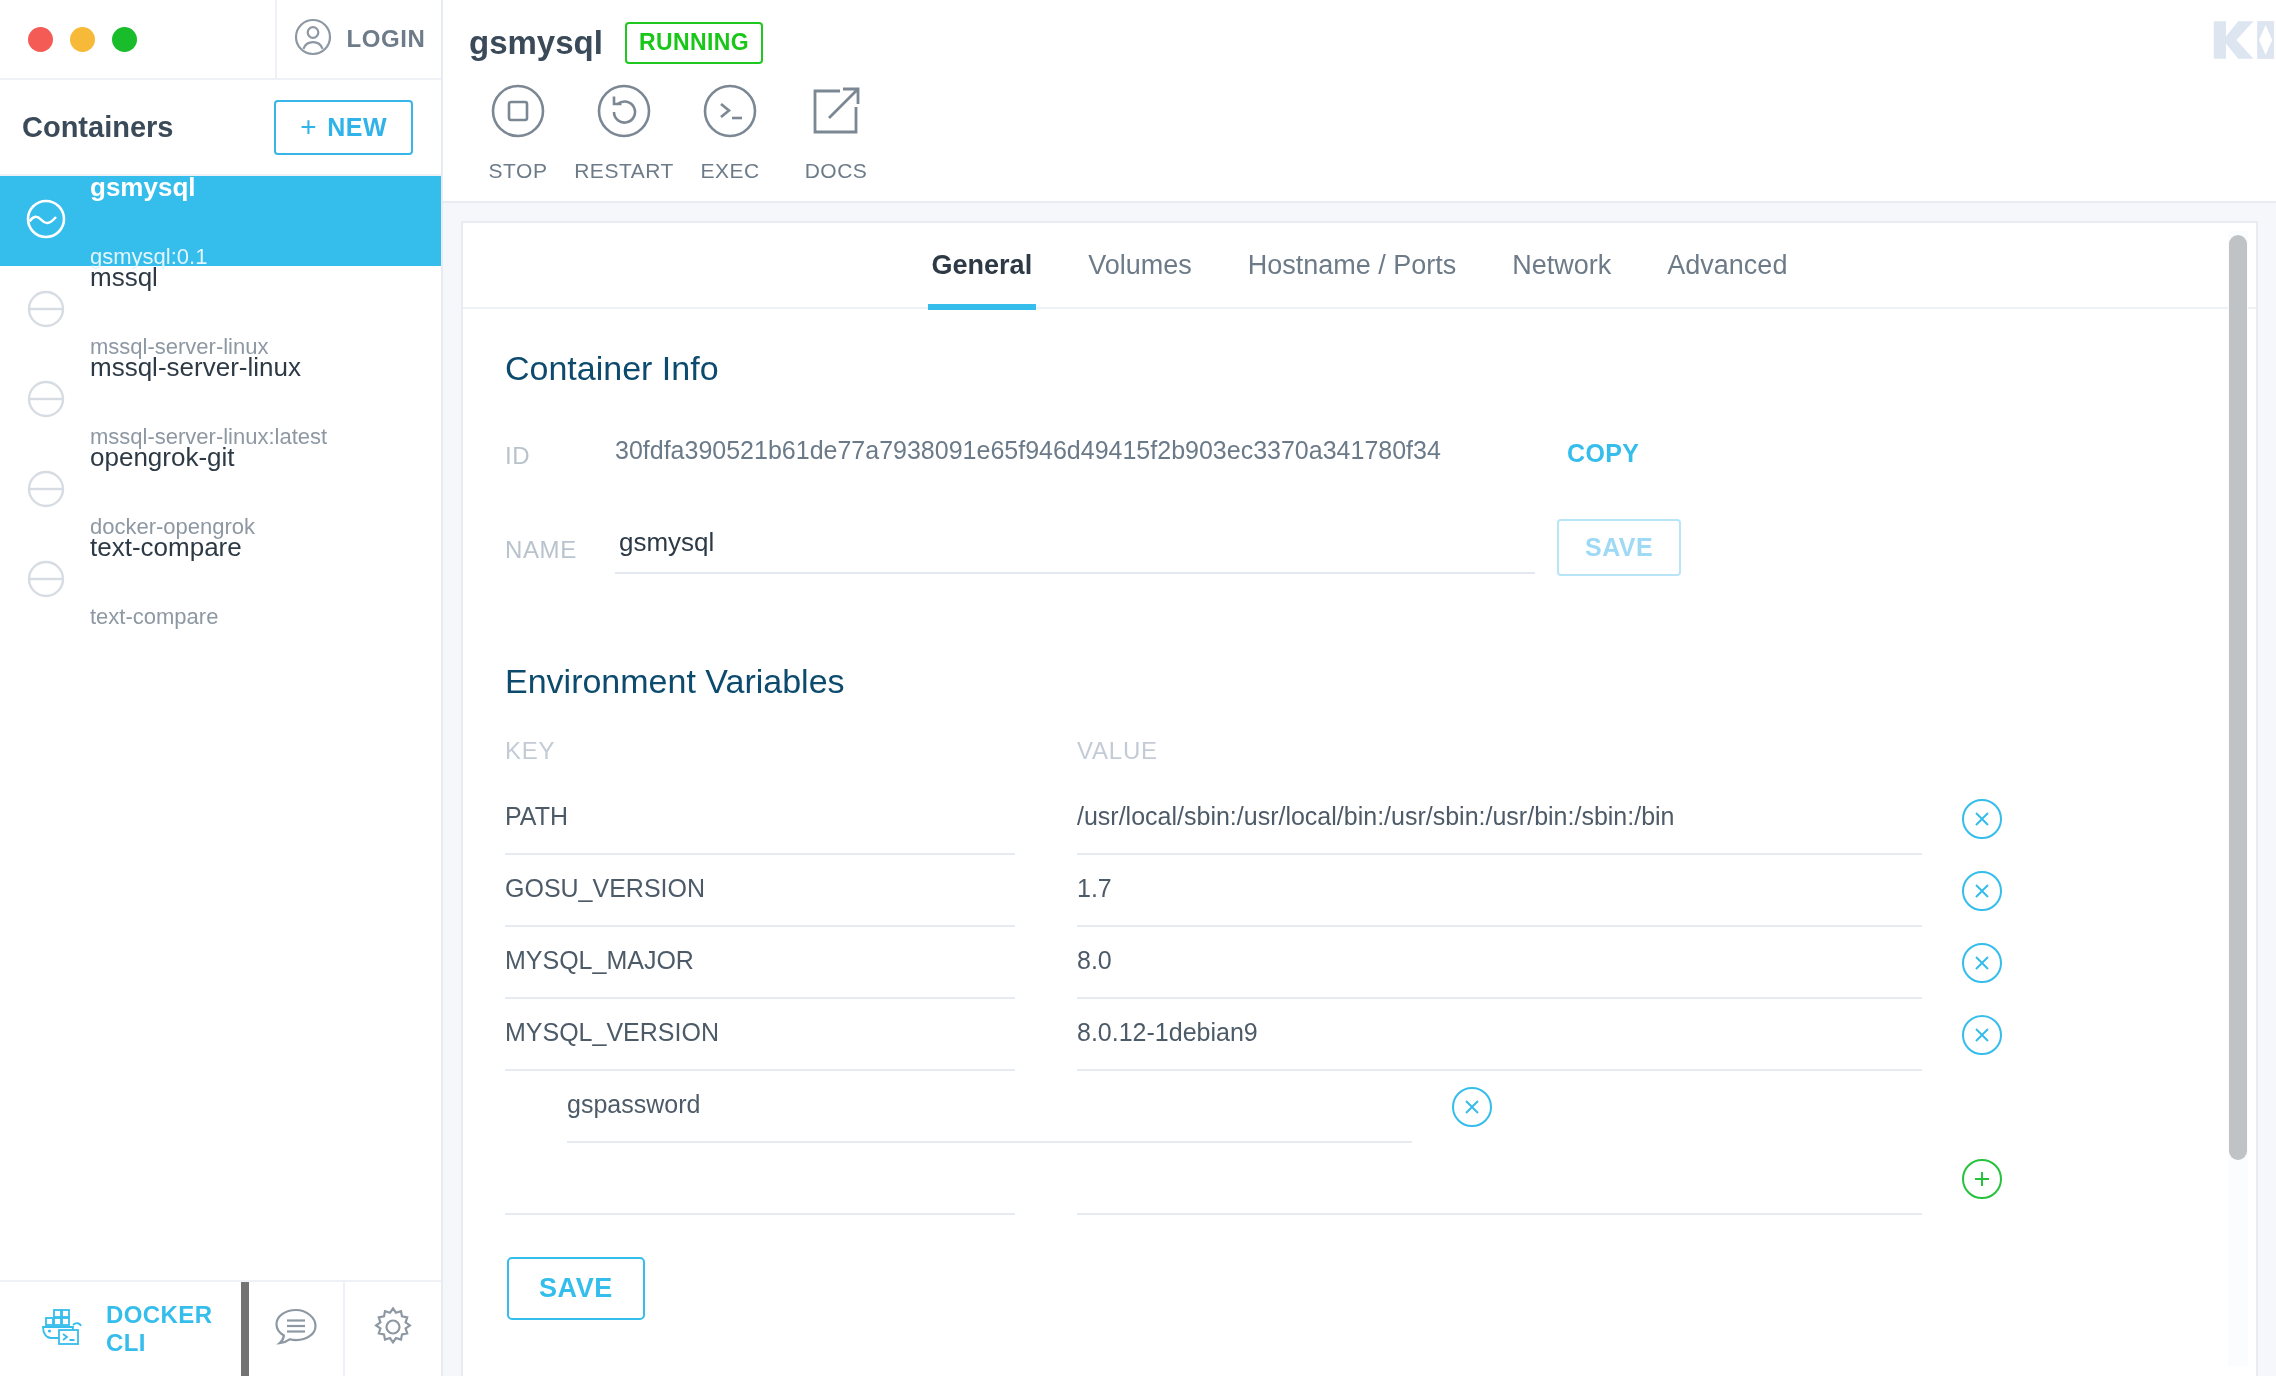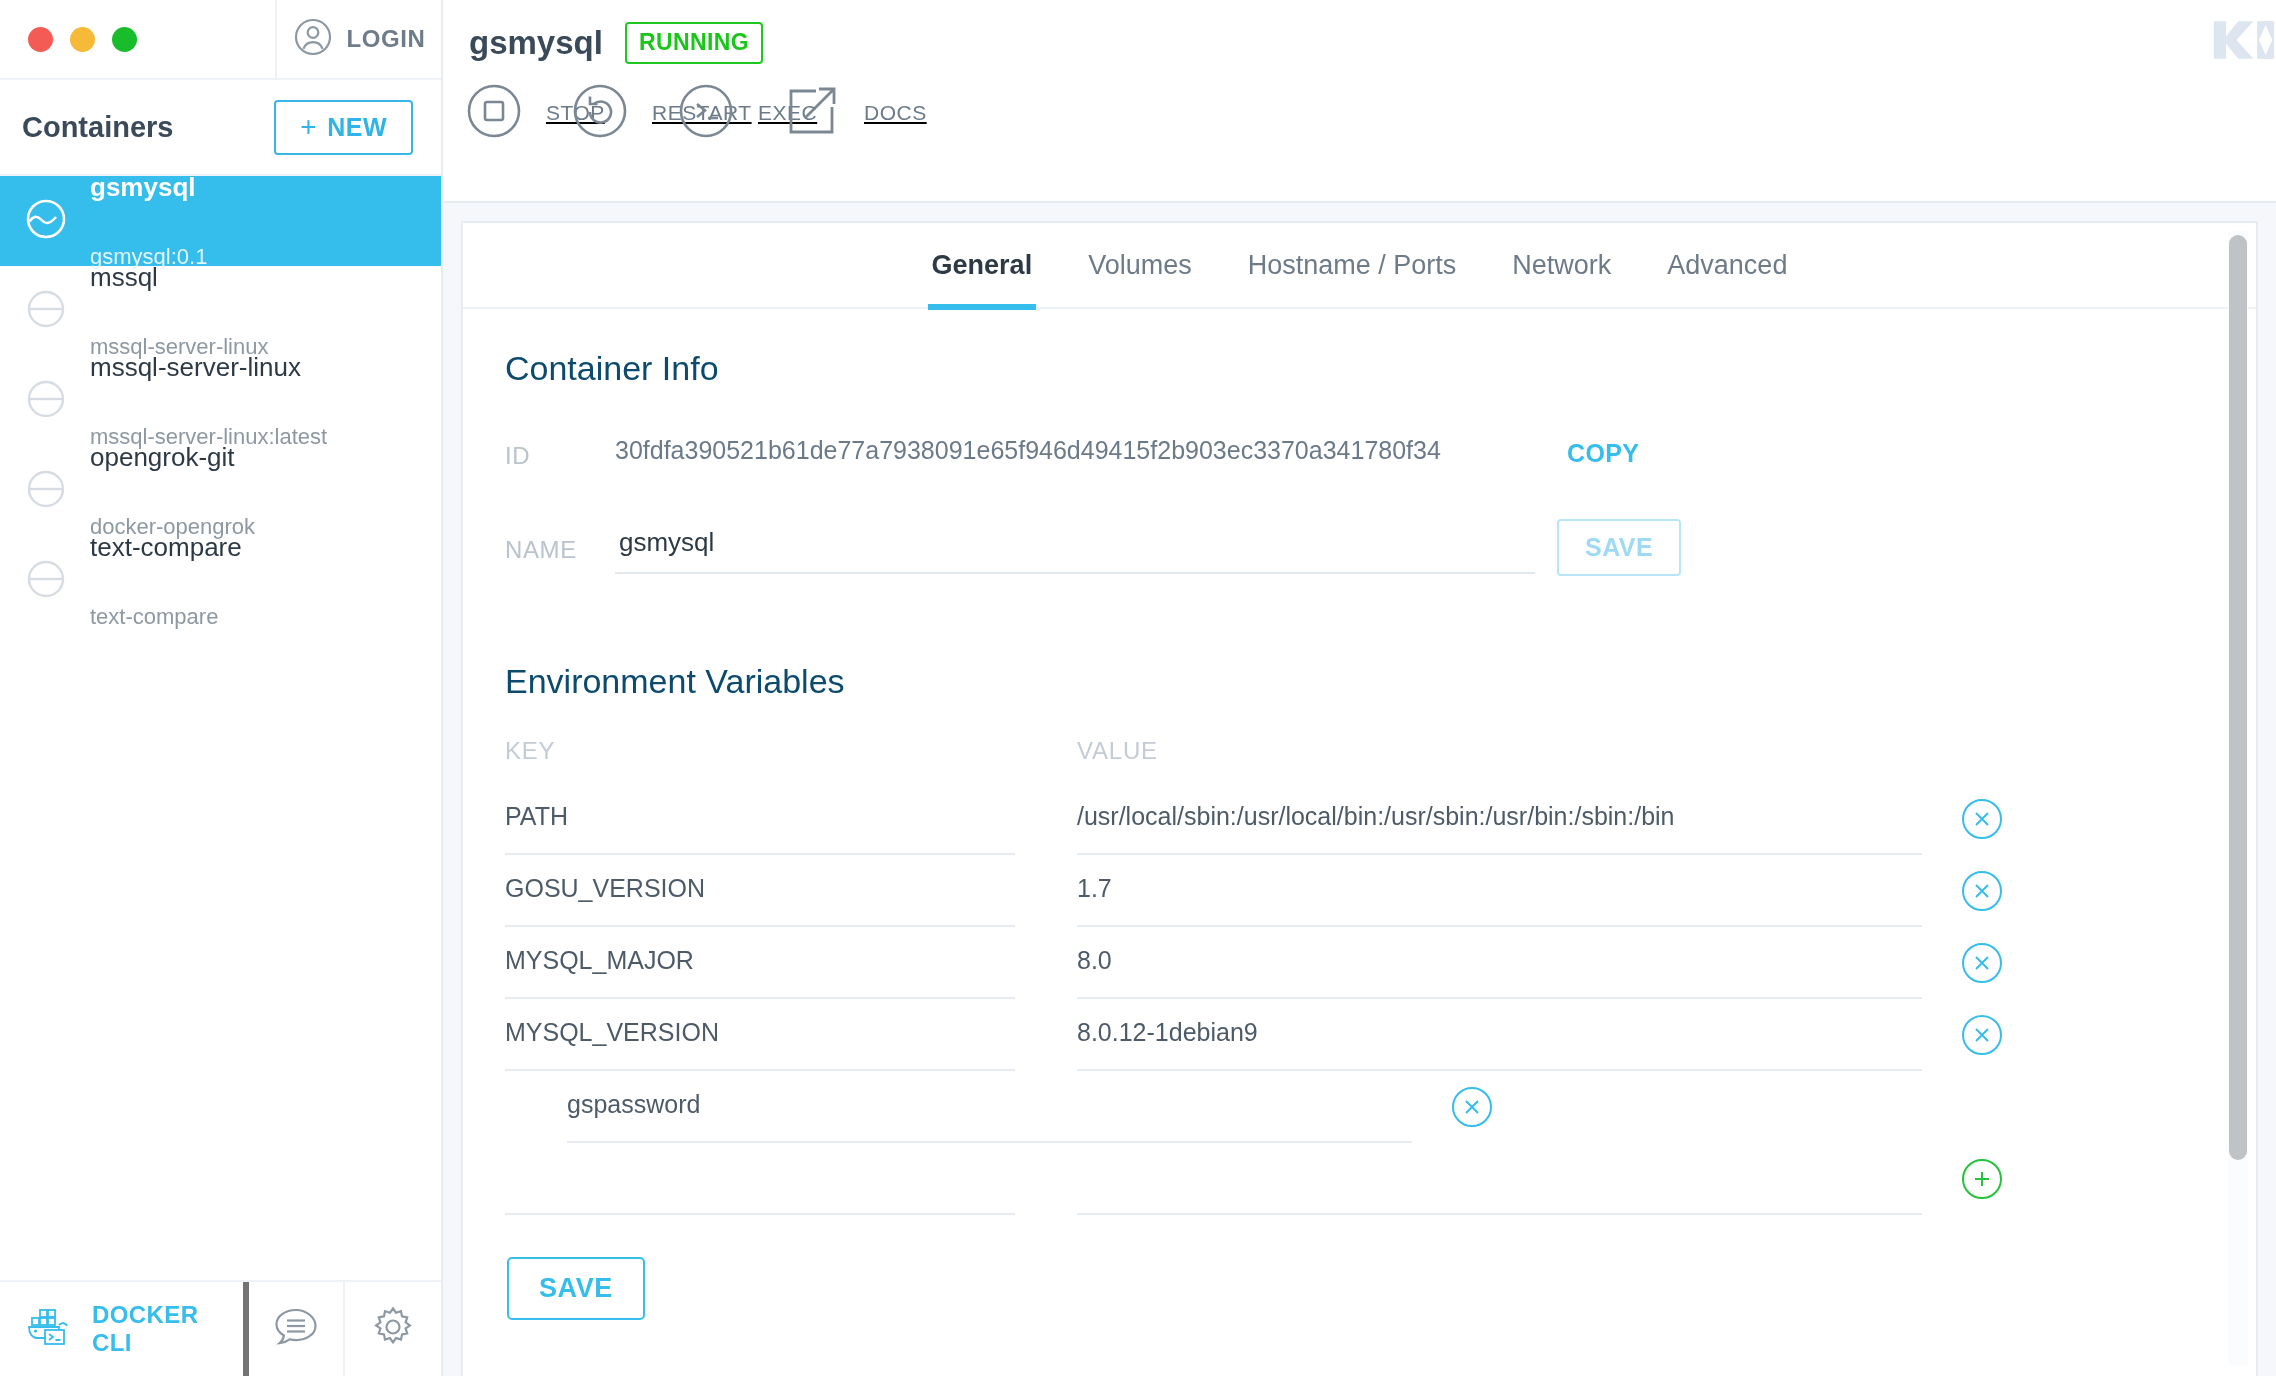--- a/index.html
+++ b/index.html
@@ -82,22 +82,22 @@
   .citem.active .cname { color: #ffffff; font-weight: bold; }
   .citem.active .cimage { color: #e3f5fd; }
 
   .sidebar-footer {
     height: 96px;
     display: flex; align-items: stretch;
     border-top: 2px solid #eef1f5;
   }
   .cli-btn {
     flex: 1; display: flex; align-items: center; gap: 18px;
-    padding-left: 26px; cursor: pointer;
-    border-right: 6px solid #737373;
+    padding-left: 40px; cursor: pointer;
+    border-right: 8px solid #737373;
   }
   .cli-btn .label {
     font-size: 24px; font-weight: bold; color: #35bdec; letter-spacing: .4px;
   }
   .foot-icon {
     width: 96px; display: flex; align-items: center; justify-content: center;
     border-right: 2px solid #eef1f5; cursor: pointer;
   }
   .foot-icon:last-child { border-right: none; }
 
@@ -120,23 +120,22 @@
   .ctitle { font-size: 33px; font-weight: bold; color: #3b4a59; }
   .badge {
     border: 2px solid #1ec81e; border-radius: 4px;
     color: #18c718; font-size: 23px; font-weight: bold;
     padding: 5px 12px 6px; letter-spacing: .4px;
   }
 
   .actions { display: flex; align-items: flex-start; gap: 0; padding: 18px 0 0 22px; }
   .action {
     width: 106px;
-    display: flex; flex-direction: row; align-items: center; gap: 23px;
+    display: flex; flex-direction: column; align-items: center; gap: 15px;
     cursor: pointer;
-    text-decoration: underline;
   }
   .action .alabel {
     font-size: 21px; color: #6d7b89; font-weight: 500; letter-spacing: .5px;
   }
 
   .logo-ki {
     position: absolute; right: 0px; top: 14px;
     width: 66px; height: 52px;
     display: flex; align-items: center;
     overflow: hidden;

